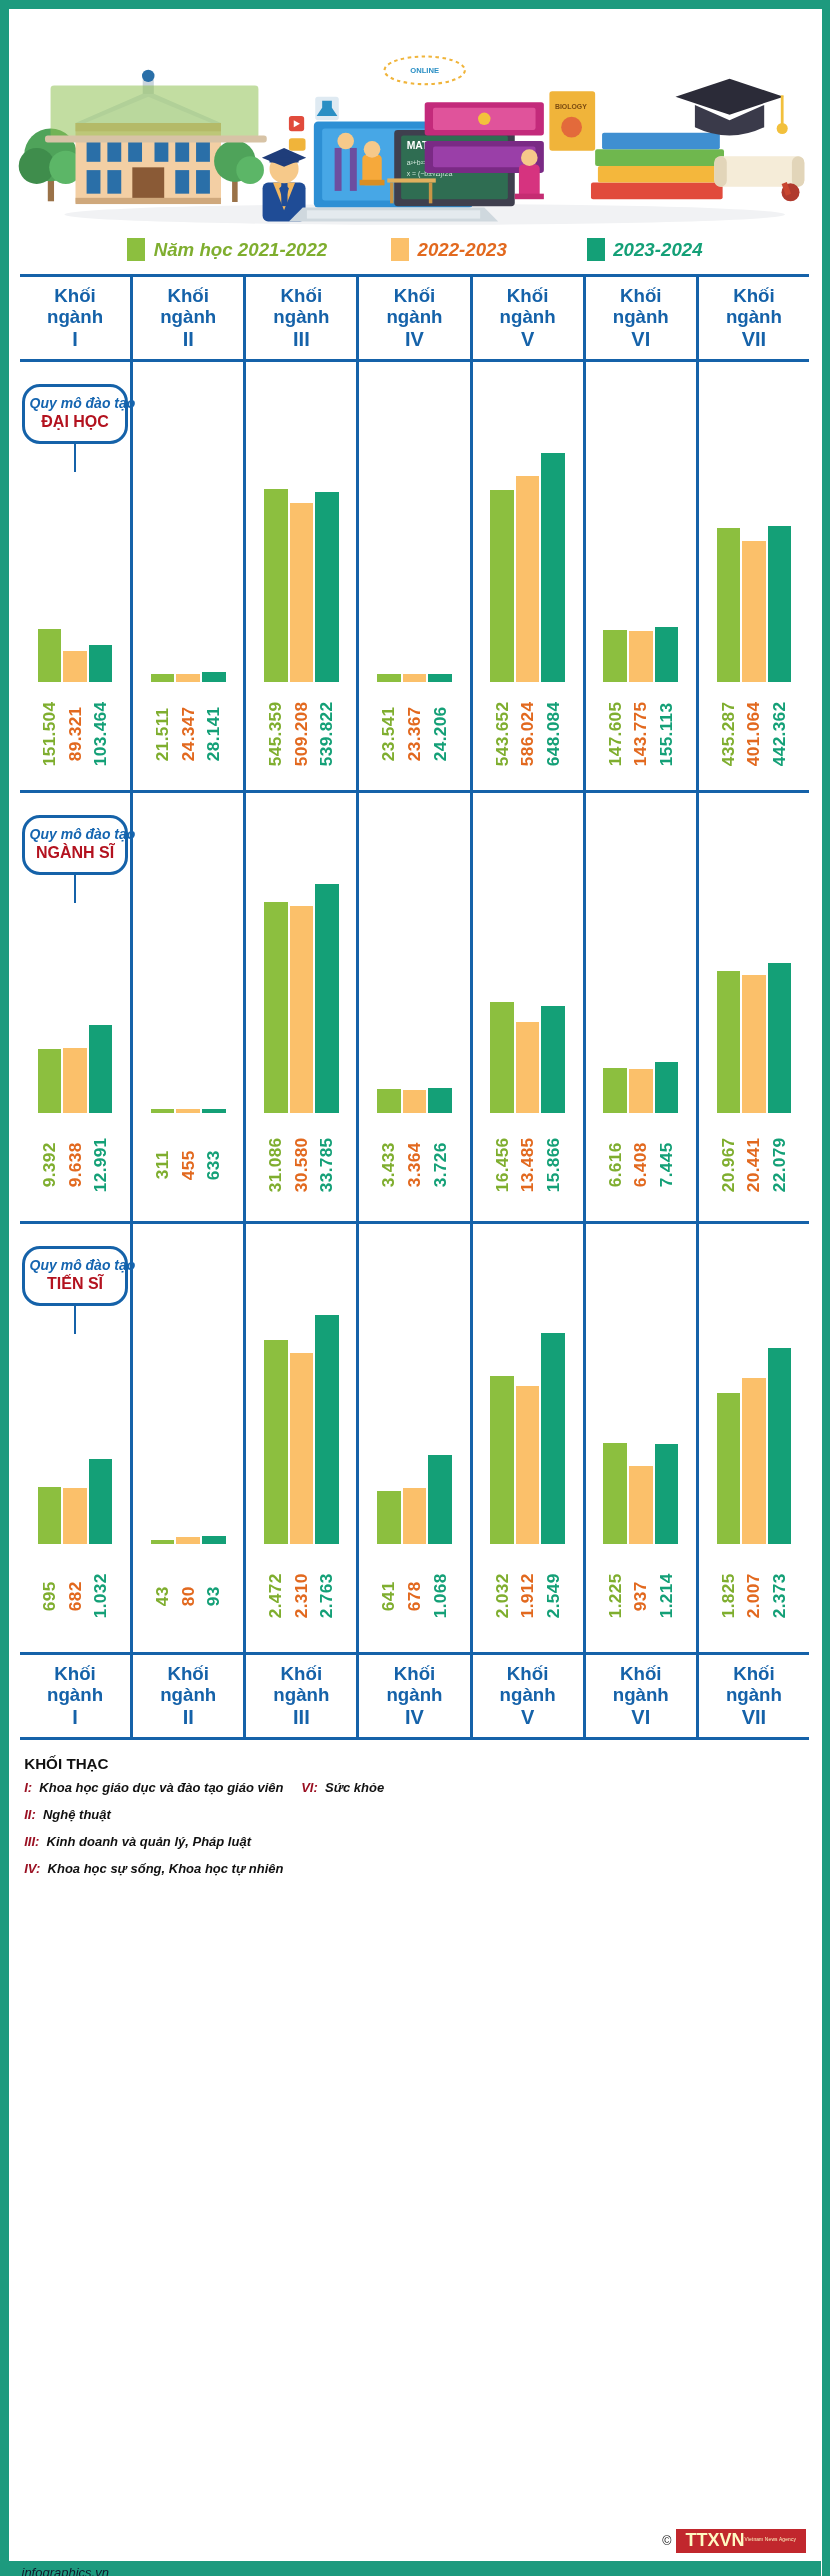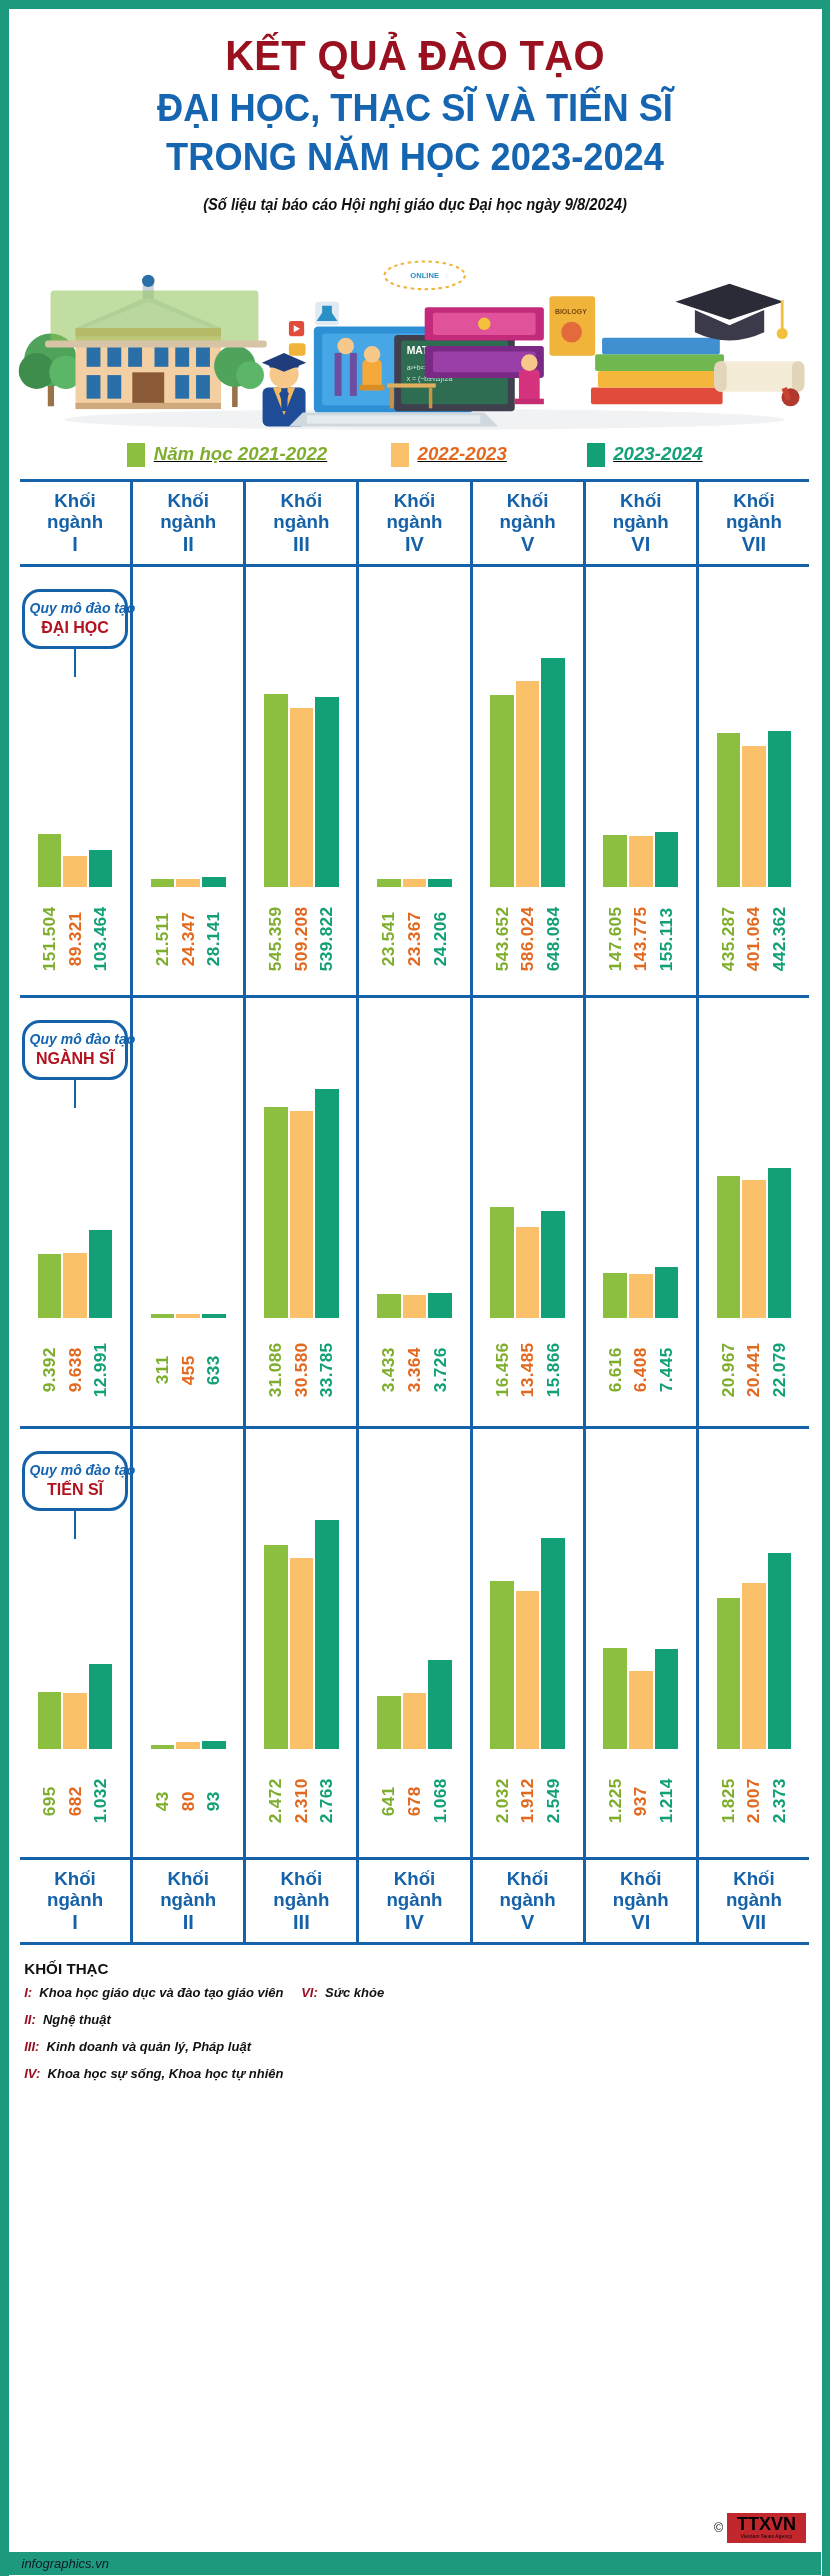--- a/index.html
+++ b/index.html
@@ -39,21 +39,21 @@
 
   
   .hero{position:relative;width:812px;height:208px;margin-top:9.7px;}
   .hero svg{display:block;}
 
   
   .legend{
     display:flex;align-items:center;justify-content:center;gap:0;
     margin-top:7px;height:32px;
   }
-  .lg{display:flex;align-items:flex-start;text-decoration:underline;}
+  .lg{display:flex;align-items:center;}
   .lg .sw{width:18px;height:23.5px;display:inline-block;margin-right:8.3px;}
   .lg .lb{font-size:18.7px;font-weight:bold;font-style:italic;white-space:nowrap;
           font-family:"Liberation Sans", sans-serif;}
   .lg1{margin-right:64px;}
   .lg2{margin-right:80px;}
   .lg1 .lb{color:#7fae2f;}
   .lg2 .lb{color:#e2691f;}
   .lg3 .lb{color:#14a077;}
 
   
@@ -121,41 +121,35 @@
   .defs-title{font-size:15.2px;font-weight:bold;color:#111;margin-bottom:7px;}
   .di{font-size:13px;font-style:italic;font-weight:bold;color:#111;
       line-height:1.32;margin-bottom:9.7px;}
   .di .rk{color:#9a1022;font-style:italic;font-weight:bold;}
   .source{margin:12.5px 0 0 15.2px;font-size:13px;font-style:italic;font-weight:bold;color:#111;
           font-family:"Liberation Sans", sans-serif;}
 
   
   .logobar{position:absolute;right:15.2px;bottom:32px;display:flex;align-items:center;}
   .copy{font-size:12.5px;color:#111;margin-right:4.2px;}
-  .ttx{background:#c1272d;color:#000000;font-weight:bold;font-size:18px;
+  .ttx{background:#c1272d;color:#fef9c3;font-weight:bold;font-size:18px;
        padding:2.1px 9.7px 3.5px 9.7px;font-family:"Liberation Sans", sans-serif;
-       display:flex;flex-direction:column;align-items:center;line-height:1;}
+       display:flex;flex-direction:row;align-items:center;line-height:1;}
   .ttx .sub{font-size:4.8px;font-weight:normal;letter-spacing:0.2px;margin-top:1.4px;}
   .footbar{position:absolute;left:0;right:0;bottom:0;height:23.5px;background:#1d9a7e;
            display:flex;align-items:center;}
   .footbar span{color:#0f172a;font-size:13px;font-style:italic;margin-left:12.5px;
                 font-family:"Liberation Sans", sans-serif;}
 </style>
 </head>
 <body>
 
 <div class="page">
 <div class="inner">
 
-  <div class="title-block">
-    <div class="t1">KẾT QUẢ ĐÀO TẠO</div>
-    <div class="t2">ĐẠI HỌC, THẠC SĨ VÀ TIẾN SĨ</div>
-    <div class="t3">TRONG NĂM HỌC 2023-2024</div>
-    <div class="subtitle">(Số liệu tại báo cáo Hội nghị giáo dục Đại học ngày 9/8/2024)</div>
-  </div>
 
   <div class="hero">
     <svg width="812" height="208" viewBox="0 0 1172 300" xmlns="http://www.w3.org/2000/svg">
 
       <ellipse cx="600" cy="282" rx="520" ry="15" fill="#f1f2f4"></ellipse>
 
       <g>
         <rect x="56" y="215" width="9" height="48" fill="#9a7248"></rect>
         <circle cx="60" cy="196" r="38" fill="#4fa35a"></circle>
         <circle cx="40" cy="212" r="26" fill="#3f8d4c"></circle>

